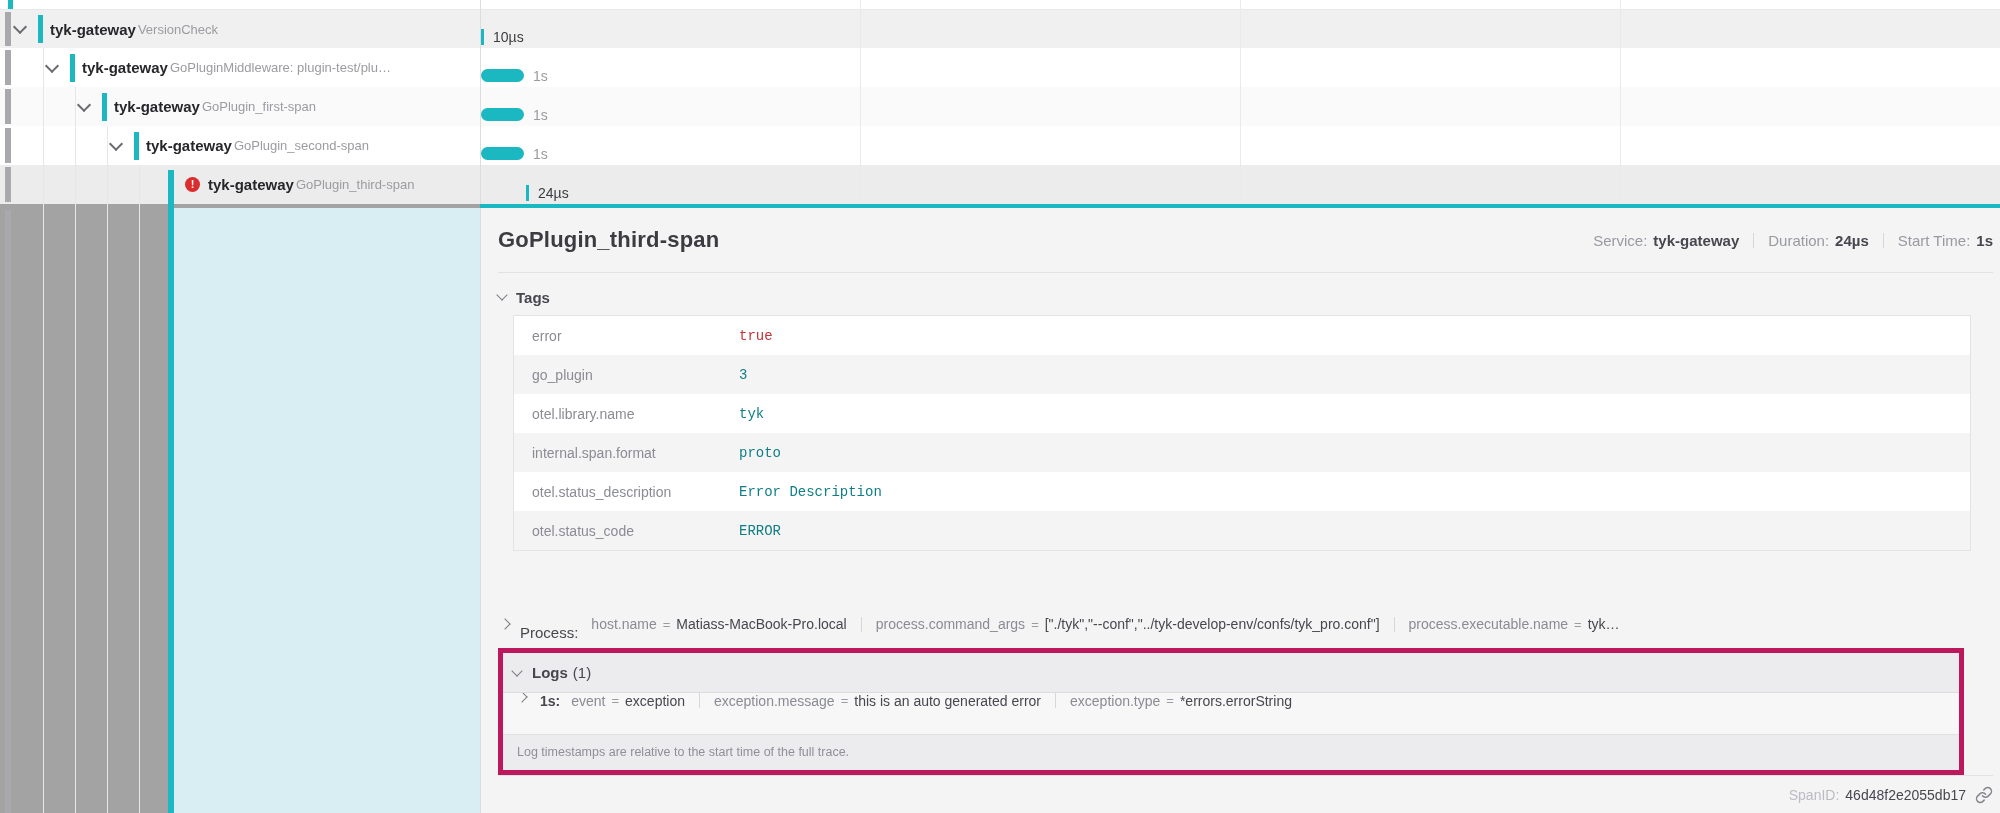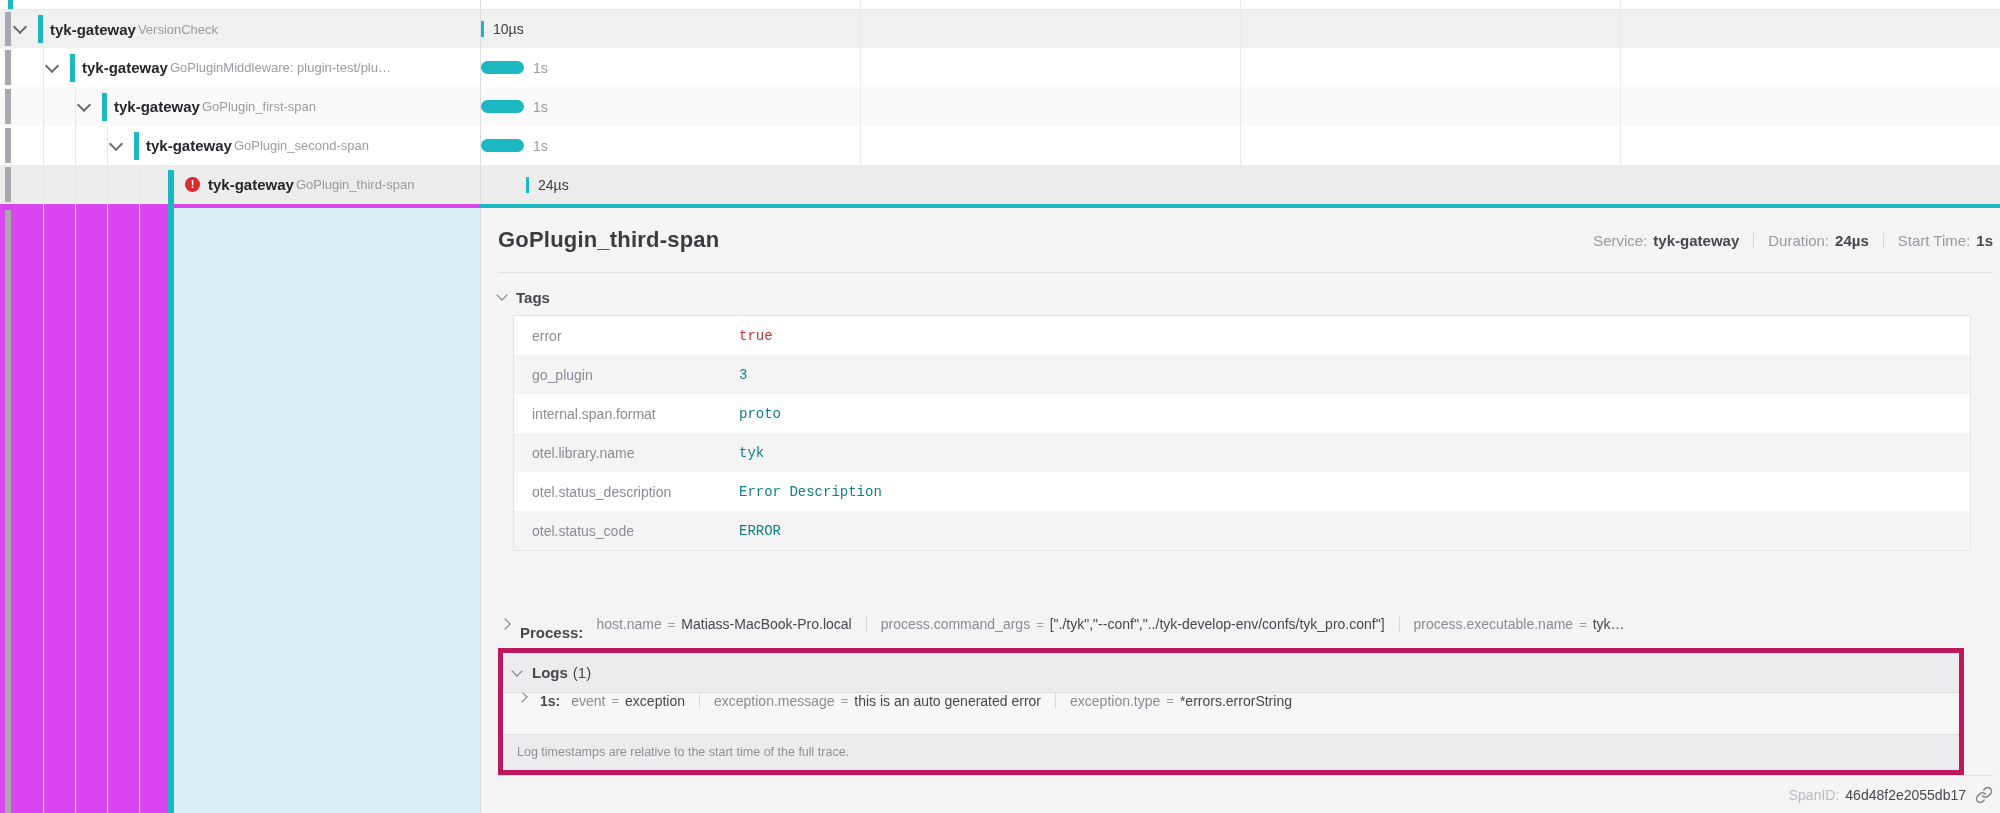--- a/index.html
+++ b/index.html
@@ -1,33 +1,33 @@
 <!DOCTYPE html>
 <html><head>
 <meta charset="utf-8">
 <style>
   html,body{margin:0;padding:0;background:#fff}
-  .app{position:relative;width:2000px;height:813px;overflow:hidden;background:#d946ef;
+  .app{position:relative;width:2000px;height:813px;overflow:hidden;background:#a3a3a3;
        font-family:"Liberation Sans",sans-serif;color:#26262b}
 
   
   .row{position:absolute;left:0;right:0}
   .nm{position:absolute;top:0;height:100%;display:flex;align-items:center;z-index:2}
   .svc{font-size:15px;font-weight:bold;color:#26262b;white-space:nowrap}
   .op{font-size:13px;color:#9b9ba1;margin-left:2px;white-space:nowrap}
   .sbar{width:5px;height:28px;background:#1cb8c1;margin-right:7px}
   .chev{width:8px;height:8px;border-right:2px solid #6b6b72;border-bottom:2px solid #6b6b72;
         display:inline-block;flex:none}
   .chev.down{transform:rotate(45deg);margin-right:13px;margin-top:-4px}
   .chev.right{transform:rotate(-45deg)}
   .chip{position:absolute;left:5px;top:2px;bottom:2px;width:6px;background:#a9a9ad;z-index:2}
   .err{width:15px;height:15px;border-radius:50%;background:#db2d2d;color:#fff;flex:none;
        font-size:11px;font-weight:bold;line-height:15px;text-align:center;margin-right:8px}
   .err::after{content:"!"}
-  .tl{position:absolute;left:481px;right:0;top:0;height:100%;display:flex;align-items:center;z-index:2}
+  .tl{position:absolute;left:481px;right:0;top:8px;height:100%;display:flex;align-items:center;z-index:2}
   .tick{width:3px;height:16px;background:#1cb8c1;flex:none}
   .bar{width:43px;height:13px;border-radius:6.5px;background:#1cb8c1;flex:none}
   .dur{margin-left:9px;font-size:14px;white-space:nowrap}
   .dur.dark{color:#3c3c40}
   .dur.gray{color:#9a9aa0}
   .guide{position:absolute;width:1px;background:#e7e7ea;z-index:1;bottom:0}
   .grid{position:absolute;width:1px;top:0;height:204px;background:#eaeaea;z-index:1}
   .colline{position:absolute;left:480px;width:1px;top:0;height:204px;background:#dddde0;z-index:1}
   .partial-teal{position:absolute;left:8px;top:0;height:9px;width:5px;background:#1cb8c1;z-index:2}
   .tealline{position:absolute;left:480px;right:0;top:204px;height:4px;background:#1cb8c1;z-index:4}
@@ -51,21 +51,21 @@
   .tagtable{position:absolute;left:32px;top:107px;width:1456px;background:#fff;border:1px solid #e3e3e5}
   .trow{position:relative;height:39px}
   .trow:nth-child(even){background:#f4f4f5}
   .tkey{position:absolute;left:18px;top:50%;transform:translateY(-50%);font-size:14px;color:#8b8b93}
   .tval{position:absolute;left:225px;top:50%;transform:translateY(-50%);font-size:14px;
         font-family:Liberation Mono, monospace;color:#0f7e84}
   .tval.red{color:#c23336}
   .procrow{position:absolute;left:17px;right:7px;top:398px;height:36px;display:flex;align-items:center;
            white-space:nowrap;overflow:hidden;font-size:14px}
   .procrow .chev{width:7px;height:7px;border-color:#7c7c85;border-width:1.5px;margin-left:3px}
-  .plabel{font-size:15px;font-weight:bold;color:#47474d;margin:16px 13px 0 11px}
+  .plabel{font-size:15px;font-weight:normal;color:#47474d;margin:16px 13px 0 11px}
   .pkey{color:#8b8b93}
   .peq{color:#9b9ba1;margin:0 6px;font-size:13px}
   .pval{color:#47474d}
   .logs{position:absolute;left:17px;top:440px;width:1456px;height:117px;background:#ececee;
         border:5px solid #be185d}
   .loghead{height:39px;display:flex;align-items:center;padding-left:10px;border-bottom:1px solid #dcdcde}
   .loghead .chev{width:7px;height:7px;border-color:#7c7c85;border-width:1.5px;margin-right:11px}
   .logcount{font-size:15px;color:#47474d;margin-left:5px;font-weight:normal}
   .logentry{height:41px;background:#f7f7f8;border-bottom:1px solid #e2e2e4;display:flex;
             align-items:flex-start;padding-left:11px;font-size:14px;white-space:nowrap;overflow:hidden}
@@ -194,26 +194,26 @@
     <div class="tagtable">
       <div class="trow">
         <span class="tkey">error</span>
         <span class="tval red">true</span>
       </div>
       <div class="trow">
         <span class="tkey">go_plugin</span>
         <span class="tval">3</span>
       </div>
       <div class="trow">
+        <span class="tkey">otel.library.name</span>
+        <span class="tval">tyk</span>
+      </div>
+      <div class="trow">
         <span class="tkey">internal.span.format</span>
         <span class="tval">proto</span>
-      </div>
-      <div class="trow">
-        <span class="tkey">otel.library.name</span>
-        <span class="tval">tyk</span>
       </div>
       <div class="trow">
         <span class="tkey">otel.status_description</span>
         <span class="tval">Error Description</span>
       </div>
       <div class="trow">
         <span class="tkey">otel.status_code</span>
         <span class="tval">ERROR</span>
       </div>
     </div>

